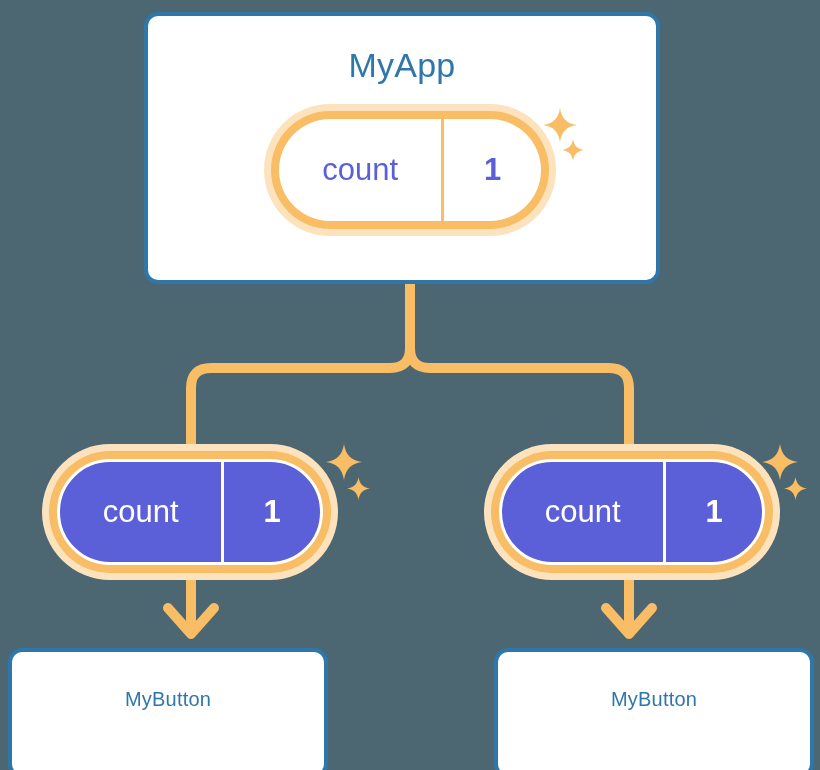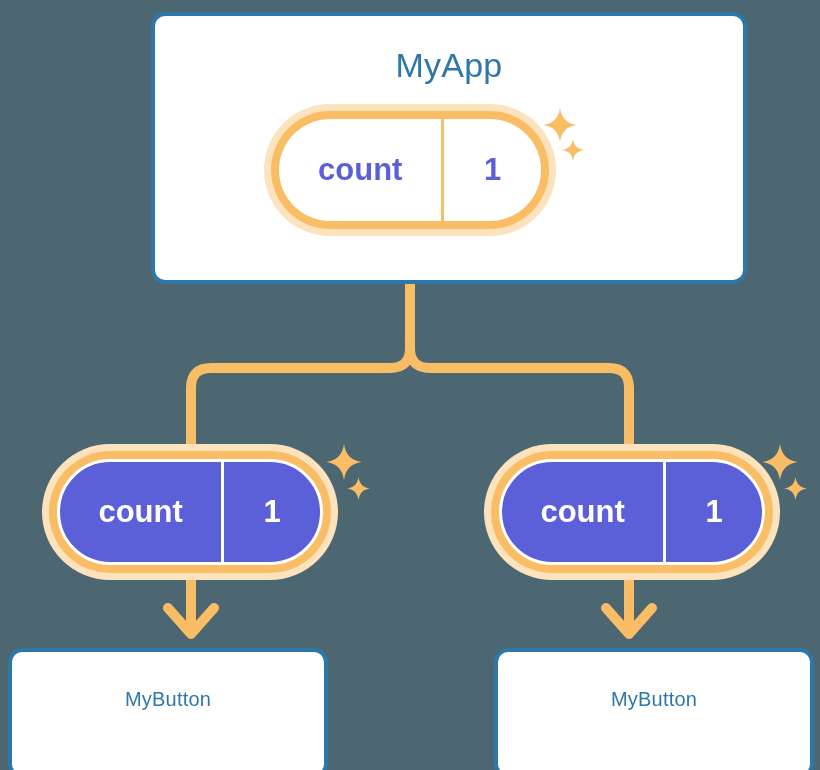--- a/index.html
+++ b/index.html
@@ -40,23 +40,23 @@
   .card-title {
     color: #2e77a8;
     font-size: 34px;
     font-weight: 400;
     text-align: center;
     letter-spacing: 0.2px;
     white-space: nowrap;
   }
 
   #card-myapp {
-    left: 151px;
+    left: 144px;
     top: 12px;
-    width: 596px;
+    width: 516px;
     height: 272px;
   }
   #card-myapp .card-title {
     margin-top: 30px;
   }
 
   #card-btn-left {
     left: 8px;
     top: 648px;
     width: 320px;
@@ -112,21 +112,21 @@
   }
   .pill-key, .pill-val {
     display: flex;
     align-items: center;
     justify-content: center;
     box-sizing: border-box;
   }
   .pill-key {
     flex: 0 0 62%;
     font-size: 31px;
-    font-weight: 700;
+    font-weight: 400;
   }
   .pill-val {
     flex: 1 1 auto;
     font-size: 31px;
     font-weight: 700;
   }
 
   
   .pill-light .pill-body {
     background: #ffffff;

